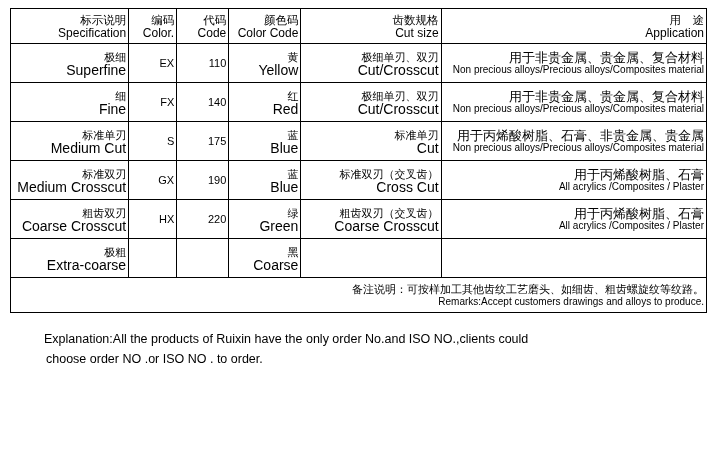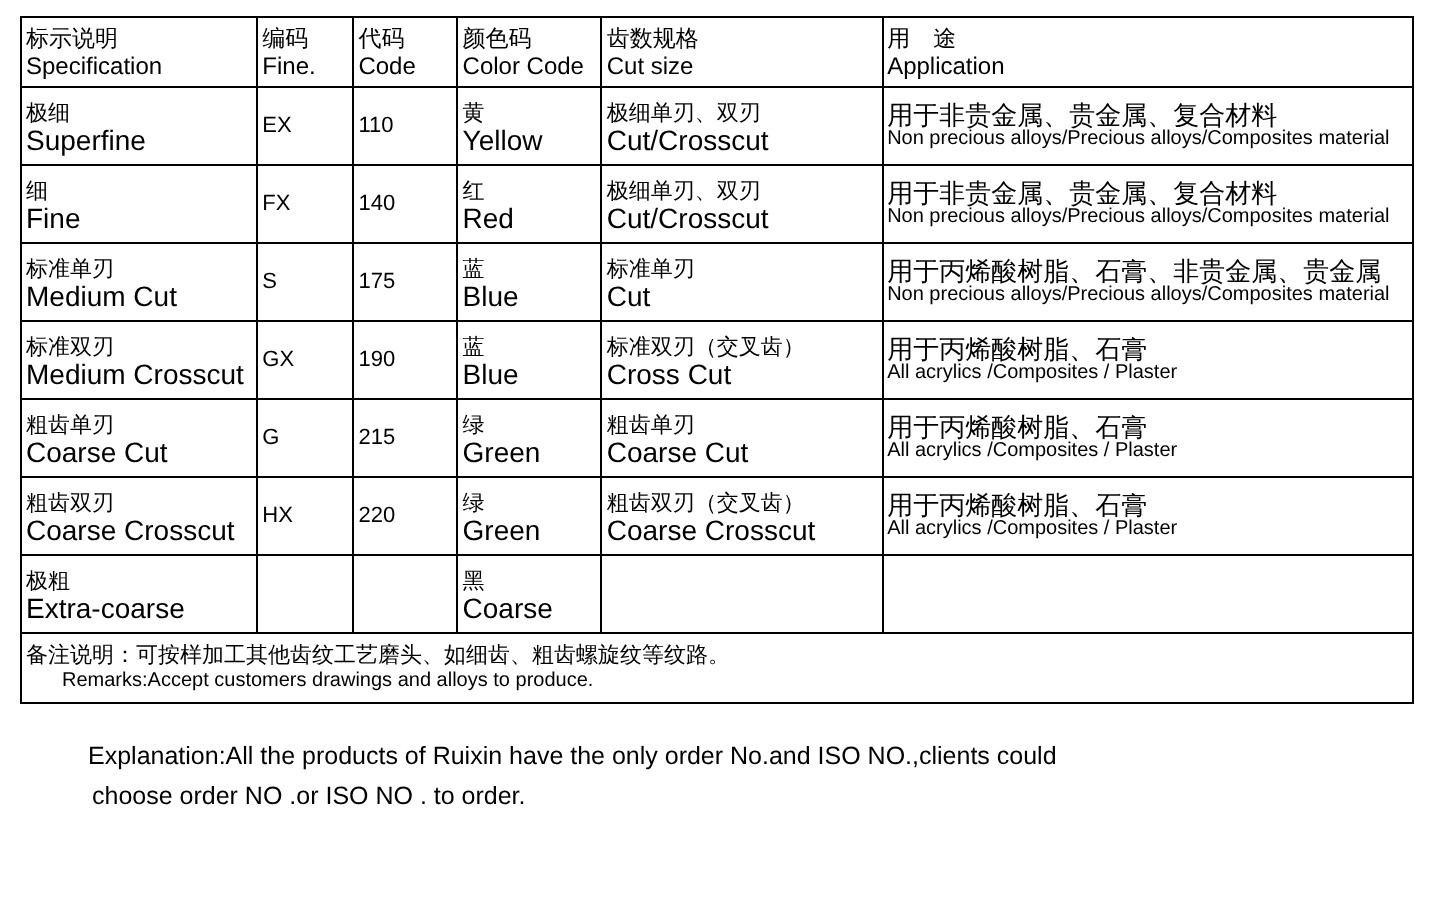--- a/index.html
+++ b/index.html
@@ -25,21 +25,21 @@
     box-sizing: border-box;
   }
   table.spec {
     border-collapse: collapse;
     width: 697px;
     table-layout: fixed;
     border: 1px solid #000;
   }
   table.spec td, table.spec th {
     border: 1px solid #000;
-    text-align: left;
+    text-align: right;
     vertical-align: middle;
     padding: 2px 2px;
     font-weight: normal;
   }
   .cn {
     font-size: 11px;
     line-height: 13px;
     white-space: nowrap;
   }
   .en {
@@ -103,21 +103,21 @@
           <col class="col-app">
       </colgroup>
       <tbody>
         <tr class="hdr">
           <td>
             <div class="cn">标示说明</div>
             <div class="en">Specification</div>
           </td>
           <td>
             <div class="cn">编码</div>
-            <div class="en">Fine.</div>
+            <div class="en">Color.</div>
           </td>
           <td>
             <div class="cn">代码</div>
             <div class="en">Code</div>
           </td>
           <td>
             <div class="cn">颜色码</div>
             <div class="en">Color Code</div>
           </td>
           <td>
@@ -207,40 +207,20 @@
           <td>
             <div class="cn">标准双刃（交叉齿）</div>
             <div class="en">Cross Cut</div>
           </td>
           <td class="app">
             <div class="cn">用于丙烯酸树脂、石膏</div>
             <div class="en">All acrylics /Composites / Plaster</div>
           </td>
         </tr>
 
-        <tr class="row">
-          <td>
-            <div class="cn">粗齿单刃</div>
-            <div class="en">Coarse Cut</div>
-          </td>
-          <td class="cn">G</td>
-          <td class="cn">215</td>
-          <td>
-            <div class="cn">绿</div>
-            <div class="en">Green</div>
-          </td>
-          <td>
-            <div class="cn">粗齿单刃</div>
-            <div class="en">Coarse Cut</div>
-          </td>
-          <td class="app">
-            <div class="cn">用于丙烯酸树脂、石膏</div>
-            <div class="en">All acrylics /Composites / Plaster</div>
-          </td>
-        </tr>
 
         <tr class="row">
           <td>
             <div class="cn">粗齿双刃</div>
             <div class="en">Coarse Crosscut</div>
           </td>
           <td class="cn">HX</td>
           <td class="cn">220</td>
           <td>
             <div class="cn">绿</div>

